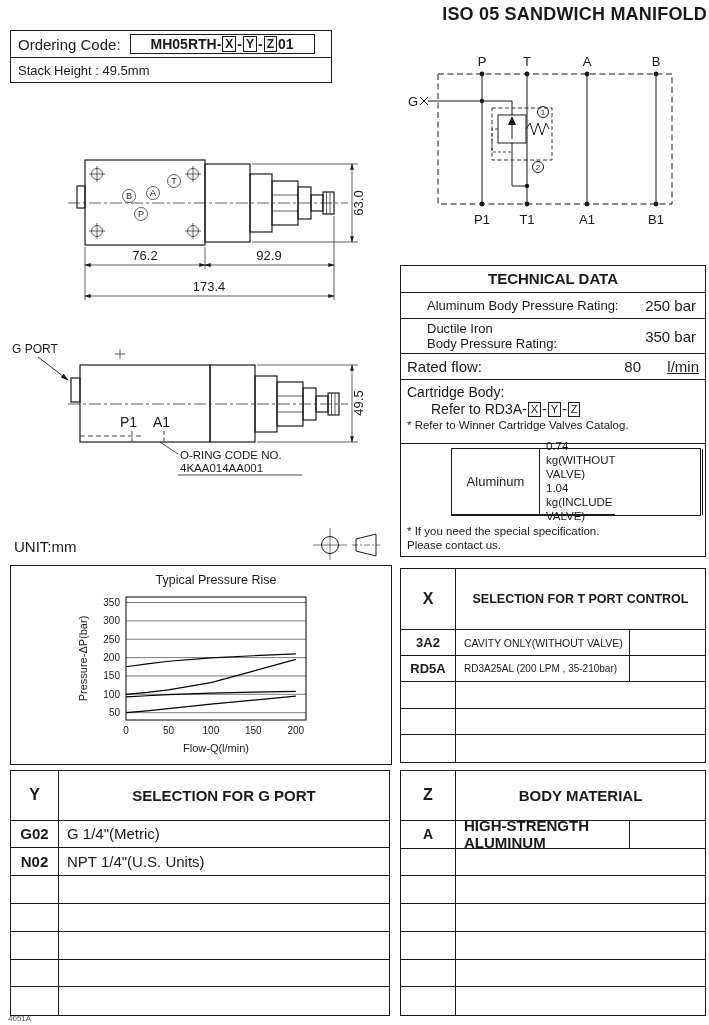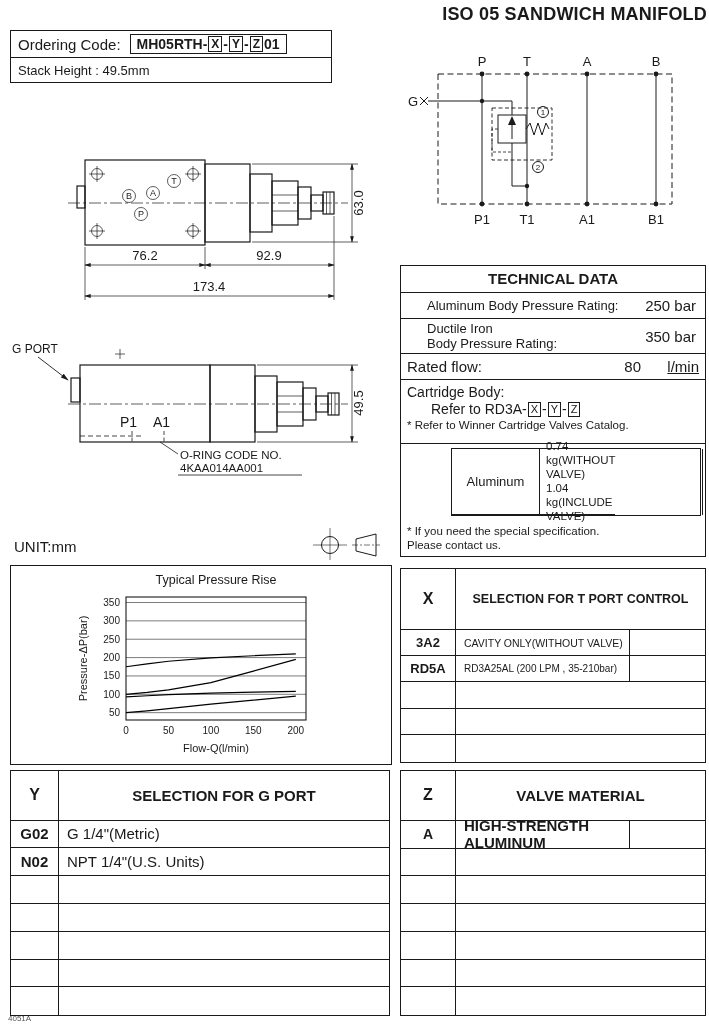--- a/index.html
+++ b/index.html
@@ -10,21 +10,21 @@
   svg text { font-family:"Liberation Sans","DejaVu Sans",sans-serif; fill:#1a1a1a; }
   .pre { white-space:pre-line; }
 
   .title { right:2px; top:4px; font-size:18px; font-weight:bold; letter-spacing:.2px; }
 
   
   .order-wrap { left:10px; top:30px; width:322px; border:1.5px solid #1a1a1a; background:#fff; }
   .order-row1 { height:27px; display:flex; align-items:center; padding-left:7px; border-bottom:1.5px solid #1a1a1a; }
   .order-row2 { height:24px; display:flex; align-items:center; padding-left:7px; font-size:13px; }
   .order-label { font-size:15px; margin-right:9px; }
-  .code-box { border:1.5px solid #1a1a1a; font-weight:bold; font-size:14px; padding:1px 6px; display:flex; align-items:center; }
+  .code-box { border:1.5px solid #1a1a1a; font-weight:bold; font-size:14px; padding:1px 20px; display:flex; align-items:center; }
   .boxed { border:1.2px solid #1a1a1a; padding:0 2px; margin:0 1px; font-size:12px; line-height:14px; }
   .boxed2 { border:1px solid #1a1a1a; padding:0 2px; margin:0 1px; font-size:11px; line-height:13px; font-weight:normal; }
 
   
   .tech { left:400px; top:265px; width:306px; height:292px; border:1.5px solid #1a1a1a; display:flex; flex-direction:column; }
   .tech-title { height:27px; border-bottom:1.2px solid #1a1a1a; display:flex; align-items:center; justify-content:center; font-weight:bold; font-size:15px; }
   .trow { display:flex; align-items:center; border-bottom:1.2px solid #1a1a1a; padding:0 6px; }
   .h26 { height:26px; } .h36 { height:36px; }
   .tlabel { flex:1;margin-left:20px; }
   .f15 { font-size:15px; } .f14 { font-size:14px; } .f13 { font-size:13px; } .f115 { font-size:11.5px; }
@@ -386,21 +386,21 @@
       </div>
     <div class="trow2 h28">
         <div class="tcode"></div>
         <div class="tdesc"></div>
       </div>
   </div>
 
   <div class="abs tbl tbl-z">
     <div class="thead">
       <div class="tcode cx">Z</div>
-      <div class="ttitle">VALVE MATERIAL</div>
+      <div class="ttitle">BODY MATERIAL</div>
     </div>
     <div class="trow2 h28">
       <div class="tcode cx f14b">A</div>
       <div class="tdesc f11b">HIGH-STRENGTH ALUMINUM</div>
       <div class="textra"></div>
     </div>
     <div class="trow2 h28">
         <div class="tcode cx"></div>
         <div class="tdesc"></div>
       </div>

